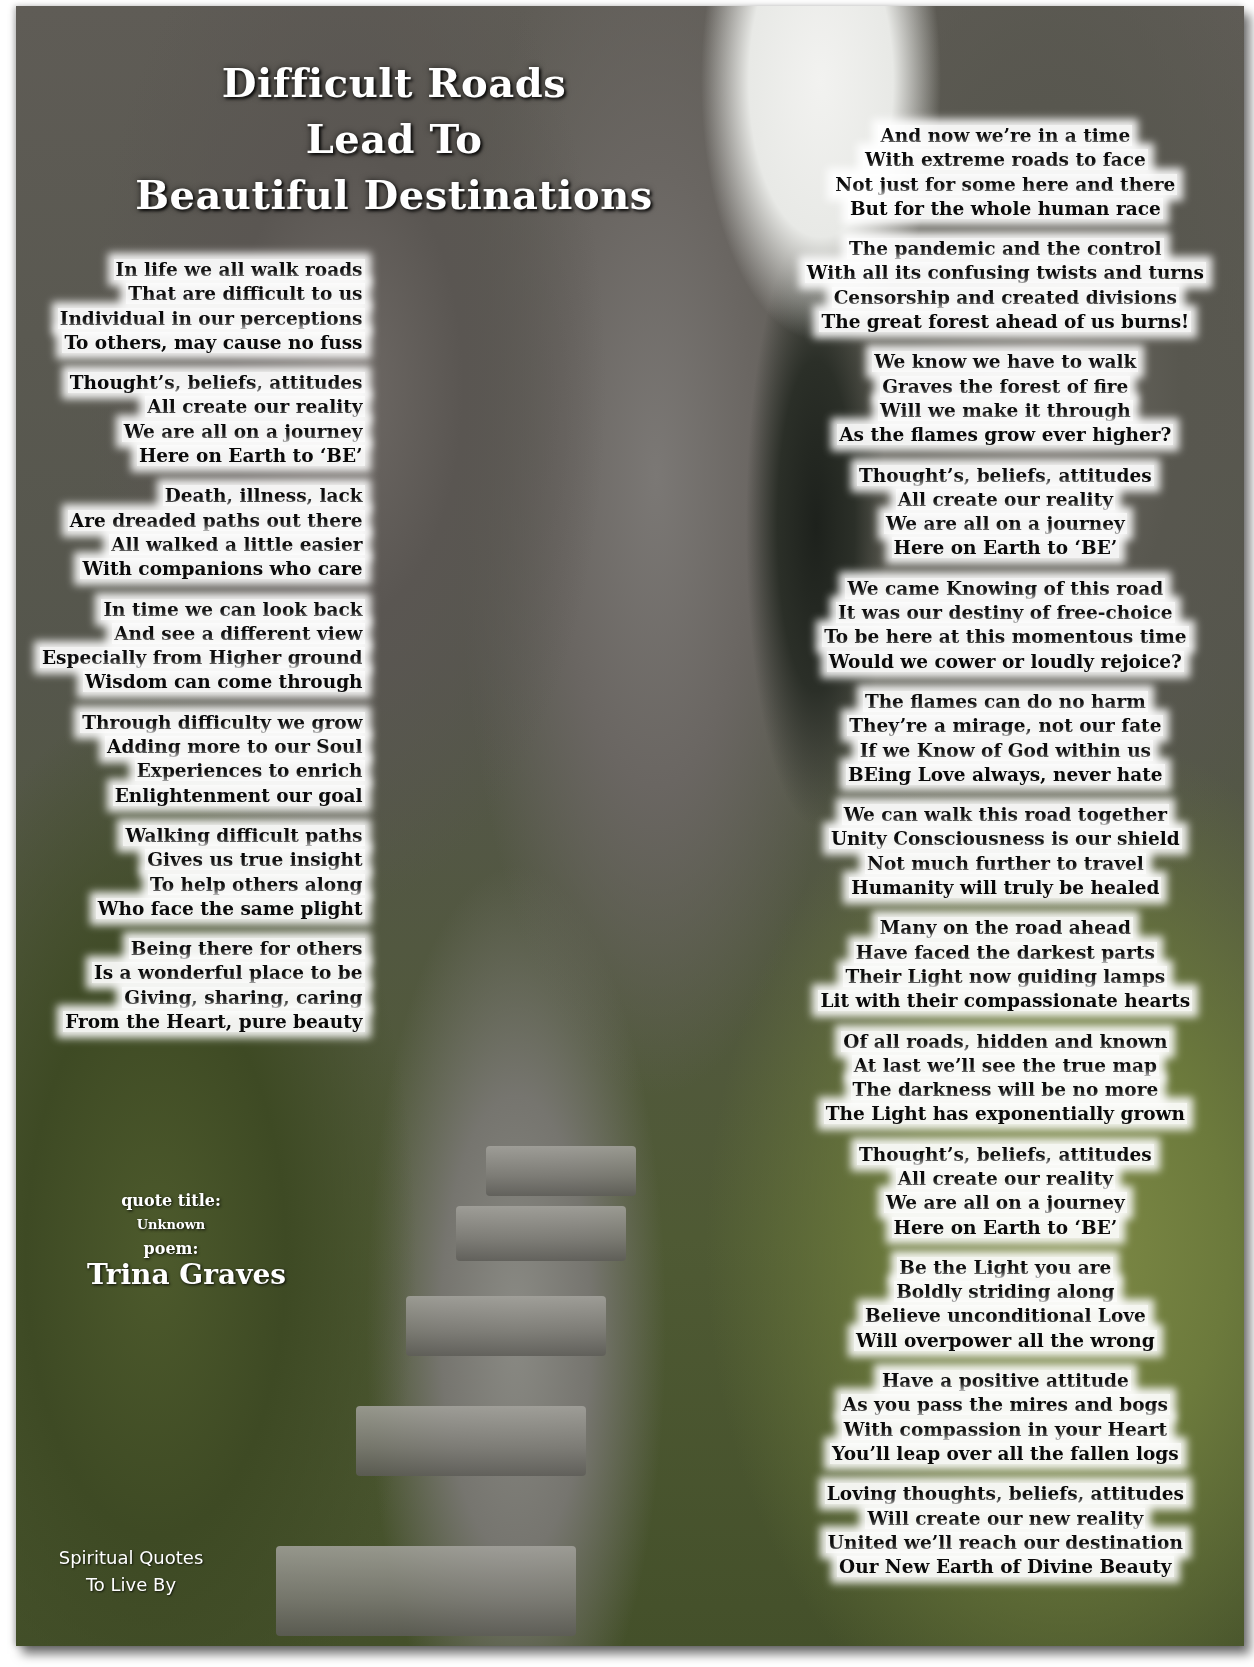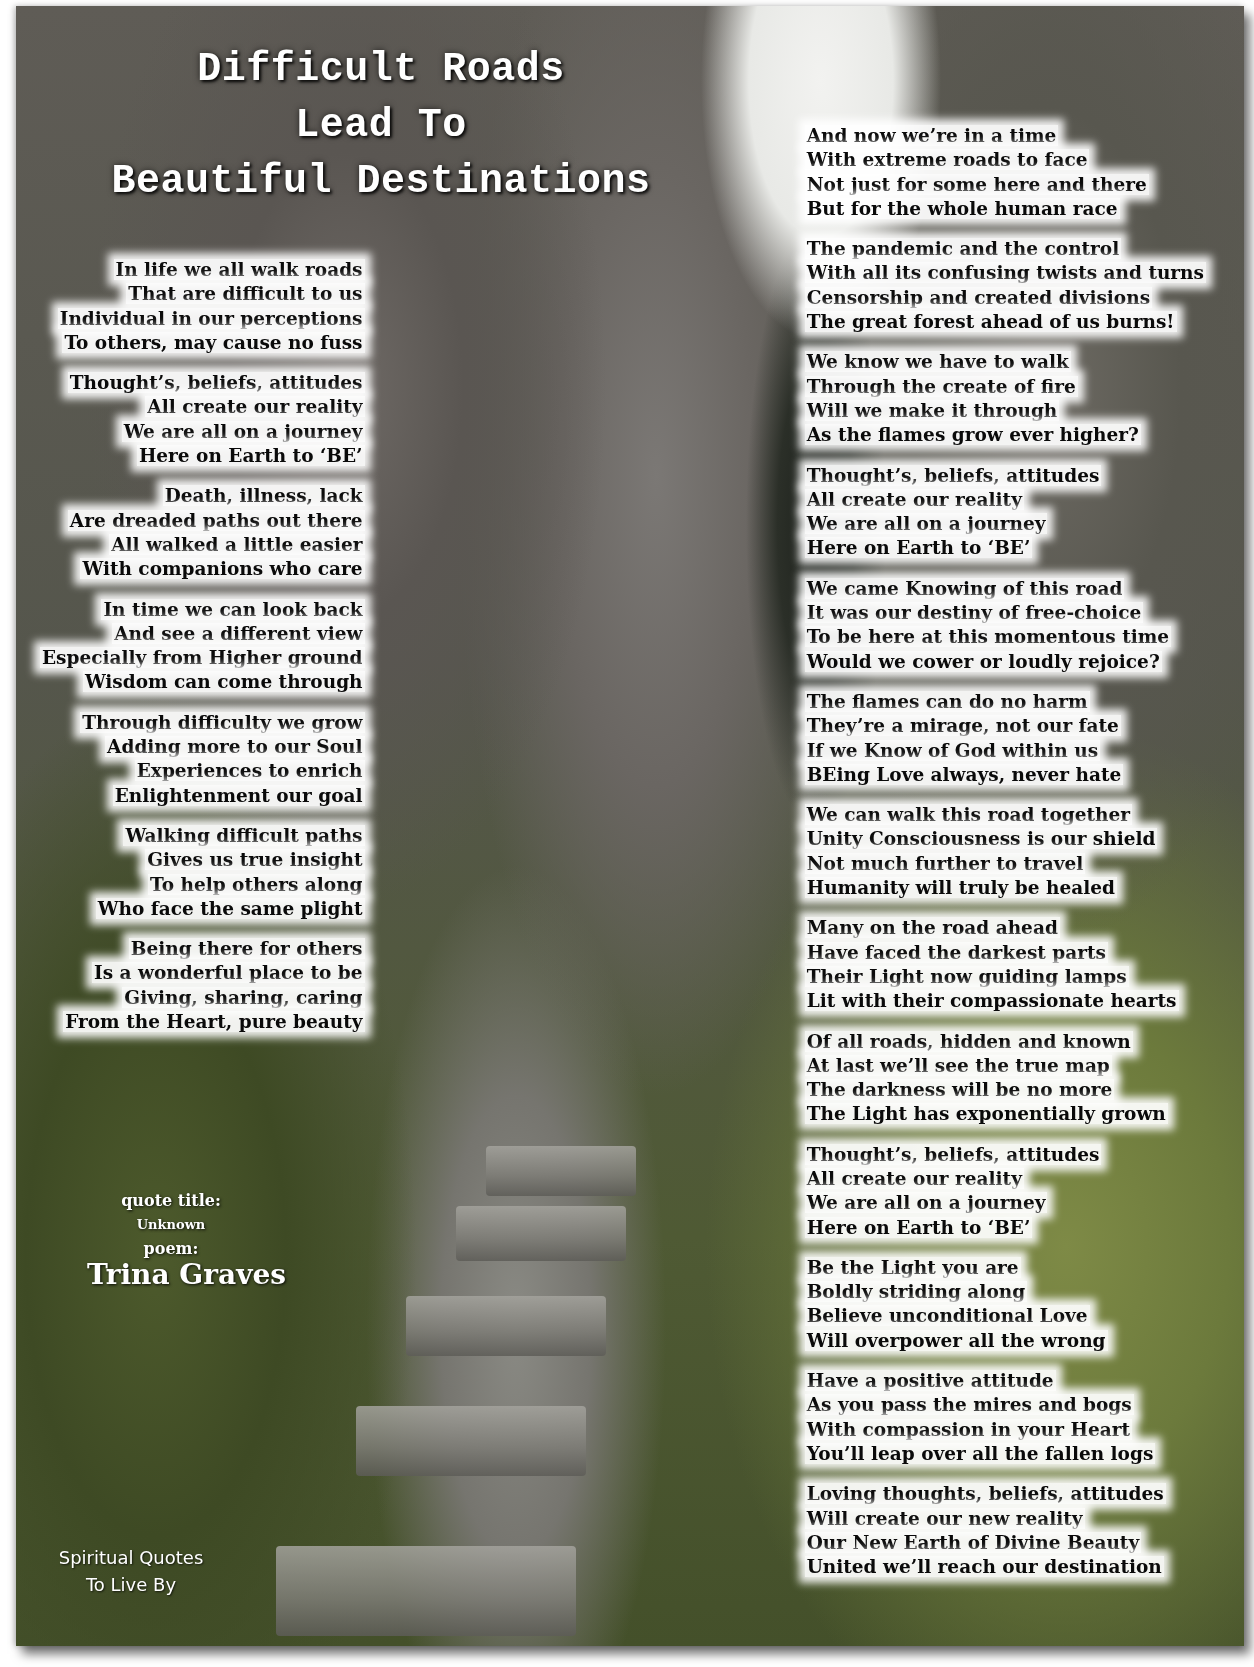--- a/index.html
+++ b/index.html
@@ -48,21 +48,21 @@
     }
     .col {
       position: absolute;
       font-family: "DejaVu Serif", serif;
       font-weight: bold;
       font-size: 18.5px;
       line-height: 24.3px;
       color: #0a0a0a;
     }
     .col-left { left: 24px; top: 252px; text-align: right; }
-    .col-right { right: 38px; top: 118px; text-align: left; }
+    .col-right { right: 38px; top: 118px; text-align: center; }
     .stanza { margin-bottom: 16px; }
     .line {
       display: block;
       white-space: nowrap;
     }
     .line span {
       background: rgba(255,255,255,0.93);
       box-shadow: 0 0 8px 6px rgba(255,255,255,0.9);
       padding: 0 2px;
     }
@@ -95,21 +95,21 @@
 <body>
 
 <div class="frame">
 
   <div class="step" style="left:470px;top:1140px;width:150px;height:50px;"></div>
   <div class="step" style="left:440px;top:1200px;width:170px;height:55px;"></div>
   <div class="step" style="left:390px;top:1290px;width:200px;height:60px;"></div>
   <div class="step" style="left:340px;top:1400px;width:230px;height:70px;"></div>
   <div class="step" style="left:260px;top:1540px;width:300px;height:90px;"></div>
 
-  <h1 class="title" style="margin:0;font-family:Liberation Mono, monospace;">
+  <h1 class="title" style="margin:13px;">
     <span style="display:block">Difficult Roads</span>
     <span style="display:block">Lead To</span>
     <span style="display:block">Beautiful Destinations</span>
   </h1>
 
   <div class="col col-left" id="col-left">
       <div class="stanza">
         <span class="line"><span>In life we all walk roads</span></span>
         <span class="line"><span>That are difficult to us</span></span>
         <span class="line"><span>Individual in our perceptions</span></span>
@@ -160,21 +160,21 @@
         <span class="line"><span>But for the whole human race</span></span>
       </div>
       <div class="stanza">
         <span class="line"><span>The pandemic and the control</span></span>
         <span class="line"><span>With all its confusing twists and turns</span></span>
         <span class="line"><span>Censorship and created divisions</span></span>
         <span class="line"><span>The great forest ahead of us burns!</span></span>
       </div>
       <div class="stanza">
         <span class="line"><span>We know we have to walk</span></span>
-        <span class="line"><span>Through the create of fire</span></span>
+        <span class="line"><span>Graves the forest of fire</span></span>
         <span class="line"><span>Will we make it through</span></span>
         <span class="line"><span>As the flames grow ever higher?</span></span>
       </div>
       <div class="stanza">
         <span class="line"><span>Thought’s, beliefs, attitudes</span></span>
         <span class="line"><span>All create our reality</span></span>
         <span class="line"><span>We are all on a journey</span></span>
         <span class="line"><span>Here on Earth to ‘BE’</span></span>
       </div>
       <div class="stanza">
@@ -221,22 +221,22 @@
       </div>
       <div class="stanza">
         <span class="line"><span>Have a positive attitude</span></span>
         <span class="line"><span>As you pass the mires and bogs</span></span>
         <span class="line"><span>With compassion in your Heart</span></span>
         <span class="line"><span>You’ll leap over all the fallen logs</span></span>
       </div>
       <div class="stanza">
         <span class="line"><span>Loving thoughts, beliefs, attitudes</span></span>
         <span class="line"><span>Will create our new reality</span></span>
+        <span class="line"><span>United we’ll reach our destination</span></span>
         <span class="line"><span>Our New Earth of Divine Beauty</span></span>
-        <span class="line"><span>United we’ll reach our destination</span></span>
       </div>
     </div>
 
   <div class="credits">
     <span class="small">quote title:</span>
     <span class="mid">Unknown</span>
     <span class="small">poem:</span>
     <span class="big">Trina Graves</span>
   </div>
 

